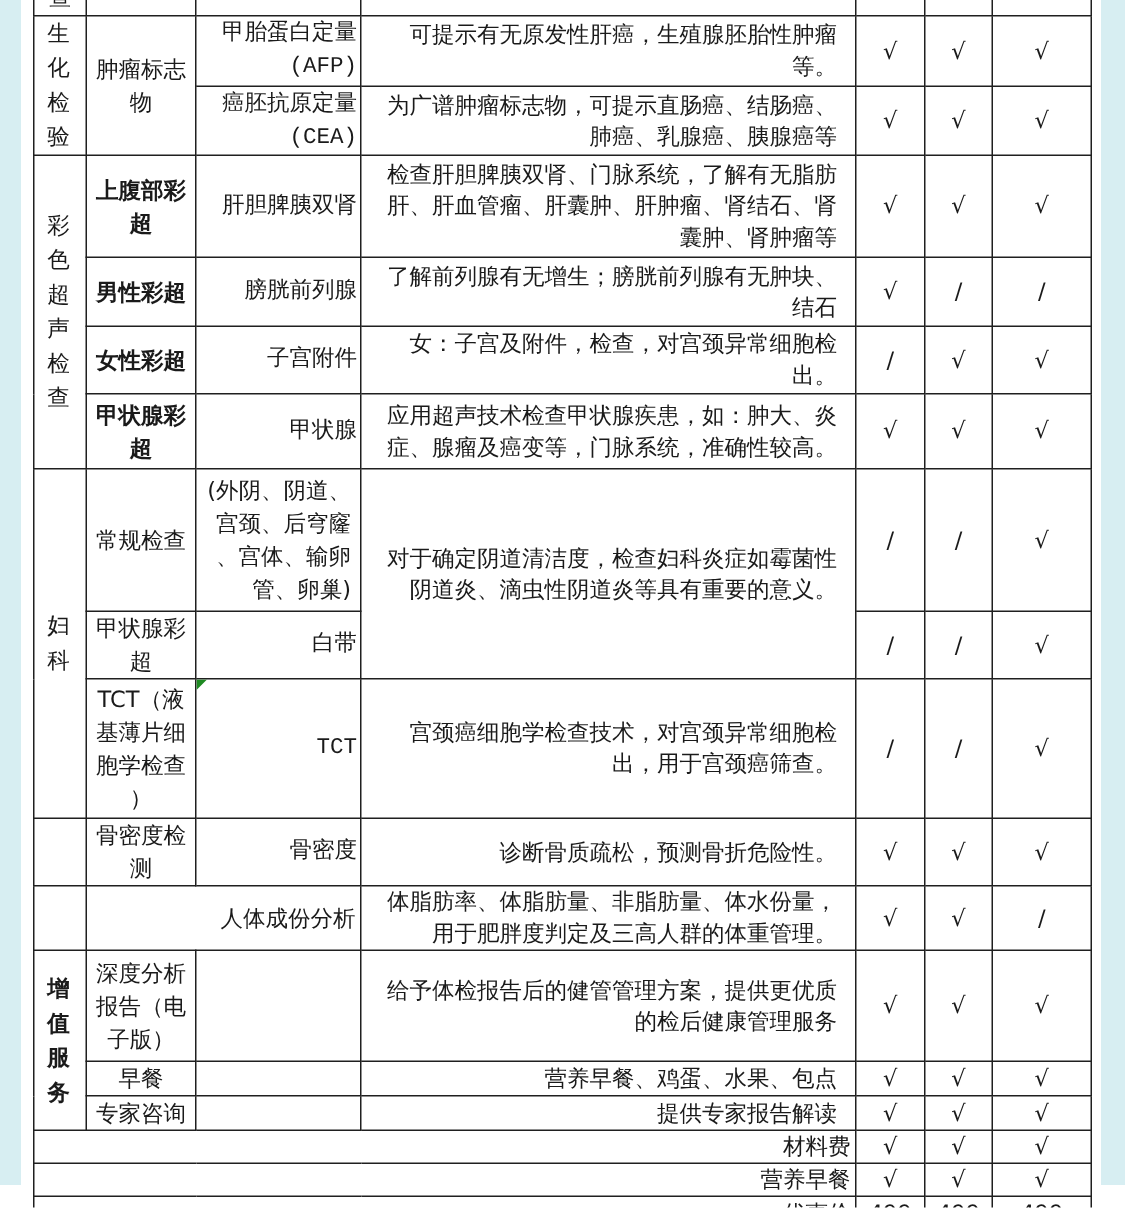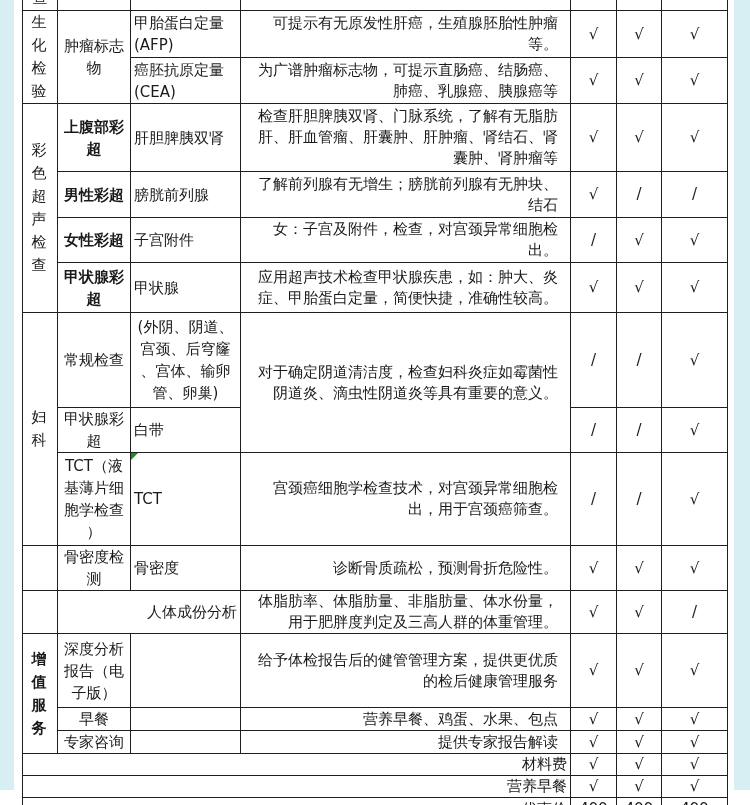--- a/index.html
+++ b/index.html
@@ -18,22 +18,22 @@
     font-size:15px;line-height:21px;color:#1a1a1a;
   }
   td{
     border:1px solid #1f1f1f;vertical-align:middle;
     padding:0 3px;overflow:hidden;word-break:break-word;
   }
   
   td.cat{padding:0;text-align:center;}
   .vtext{width:17px;margin:0 auto;word-break:break-all;line-height:23px;text-align:left;}
   td.item{text-align:center;line-height:22px;padding:0 2px;word-break:break-all;line-break:anywhere;}
-  td.test{text-align:left;line-height:22px;padding:0 2px 0 3px;}
-  td.test-c{text-align:center;line-height:22px;padding:0 6px;word-break:break-all;line-break:anywhere;}
+  td.test{text-align:right;line-height:22px;padding:0 2px 0 3px;font-family:Liberation Mono, monospace;}
+  td.test-c{text-align:right;line-height:22px;padding:0 6px;word-break:break-all;line-break:anywhere;}
   td.desc{text-align:right;line-height:21px;padding:0 12px 0 5px;}
   td.mark{text-align:center;padding:0;}
   td.mlabel{text-align:right;}
   td.empty{padding:0;}
   .bold{font-weight:bold;}
   
   tr.partial td{vertical-align:bottom;}
   tr.partial td.cat{padding-bottom:1px;}
   
   td.flagged{position:relative;}
@@ -117,21 +117,21 @@
     <td class="test">子宫附件</td>
     <td class="desc">女：子宫及附件，检查，对宫颈异常细胞检出。</td>
     <td class="mark">/</td>
     <td class="mark">√</td>
     <td class="mark">√</td>
   </tr>
 
   <tr style="height:50px">
     <td class="item bold">甲状腺彩超</td>
     <td class="test">甲状腺</td>
-    <td class="desc">应用超声技术检查甲状腺疾患，如：肿大、炎症、甲胎蛋白定量，简便快捷，准确性较高。</td>
+    <td class="desc">应用超声技术检查甲状腺疾患，如：肿大、炎症、腺瘤及癌变等，门脉系统，准确性较高。</td>
     <td class="mark">√</td>
     <td class="mark">√</td>
     <td class="mark">√</td>
   </tr>
 
   <tr style="height:95px">
     <td class="cat" rowspan="3">
       <div class="vtext">妇科</div>
     </td>
     <td class="item">常规检查</td>

